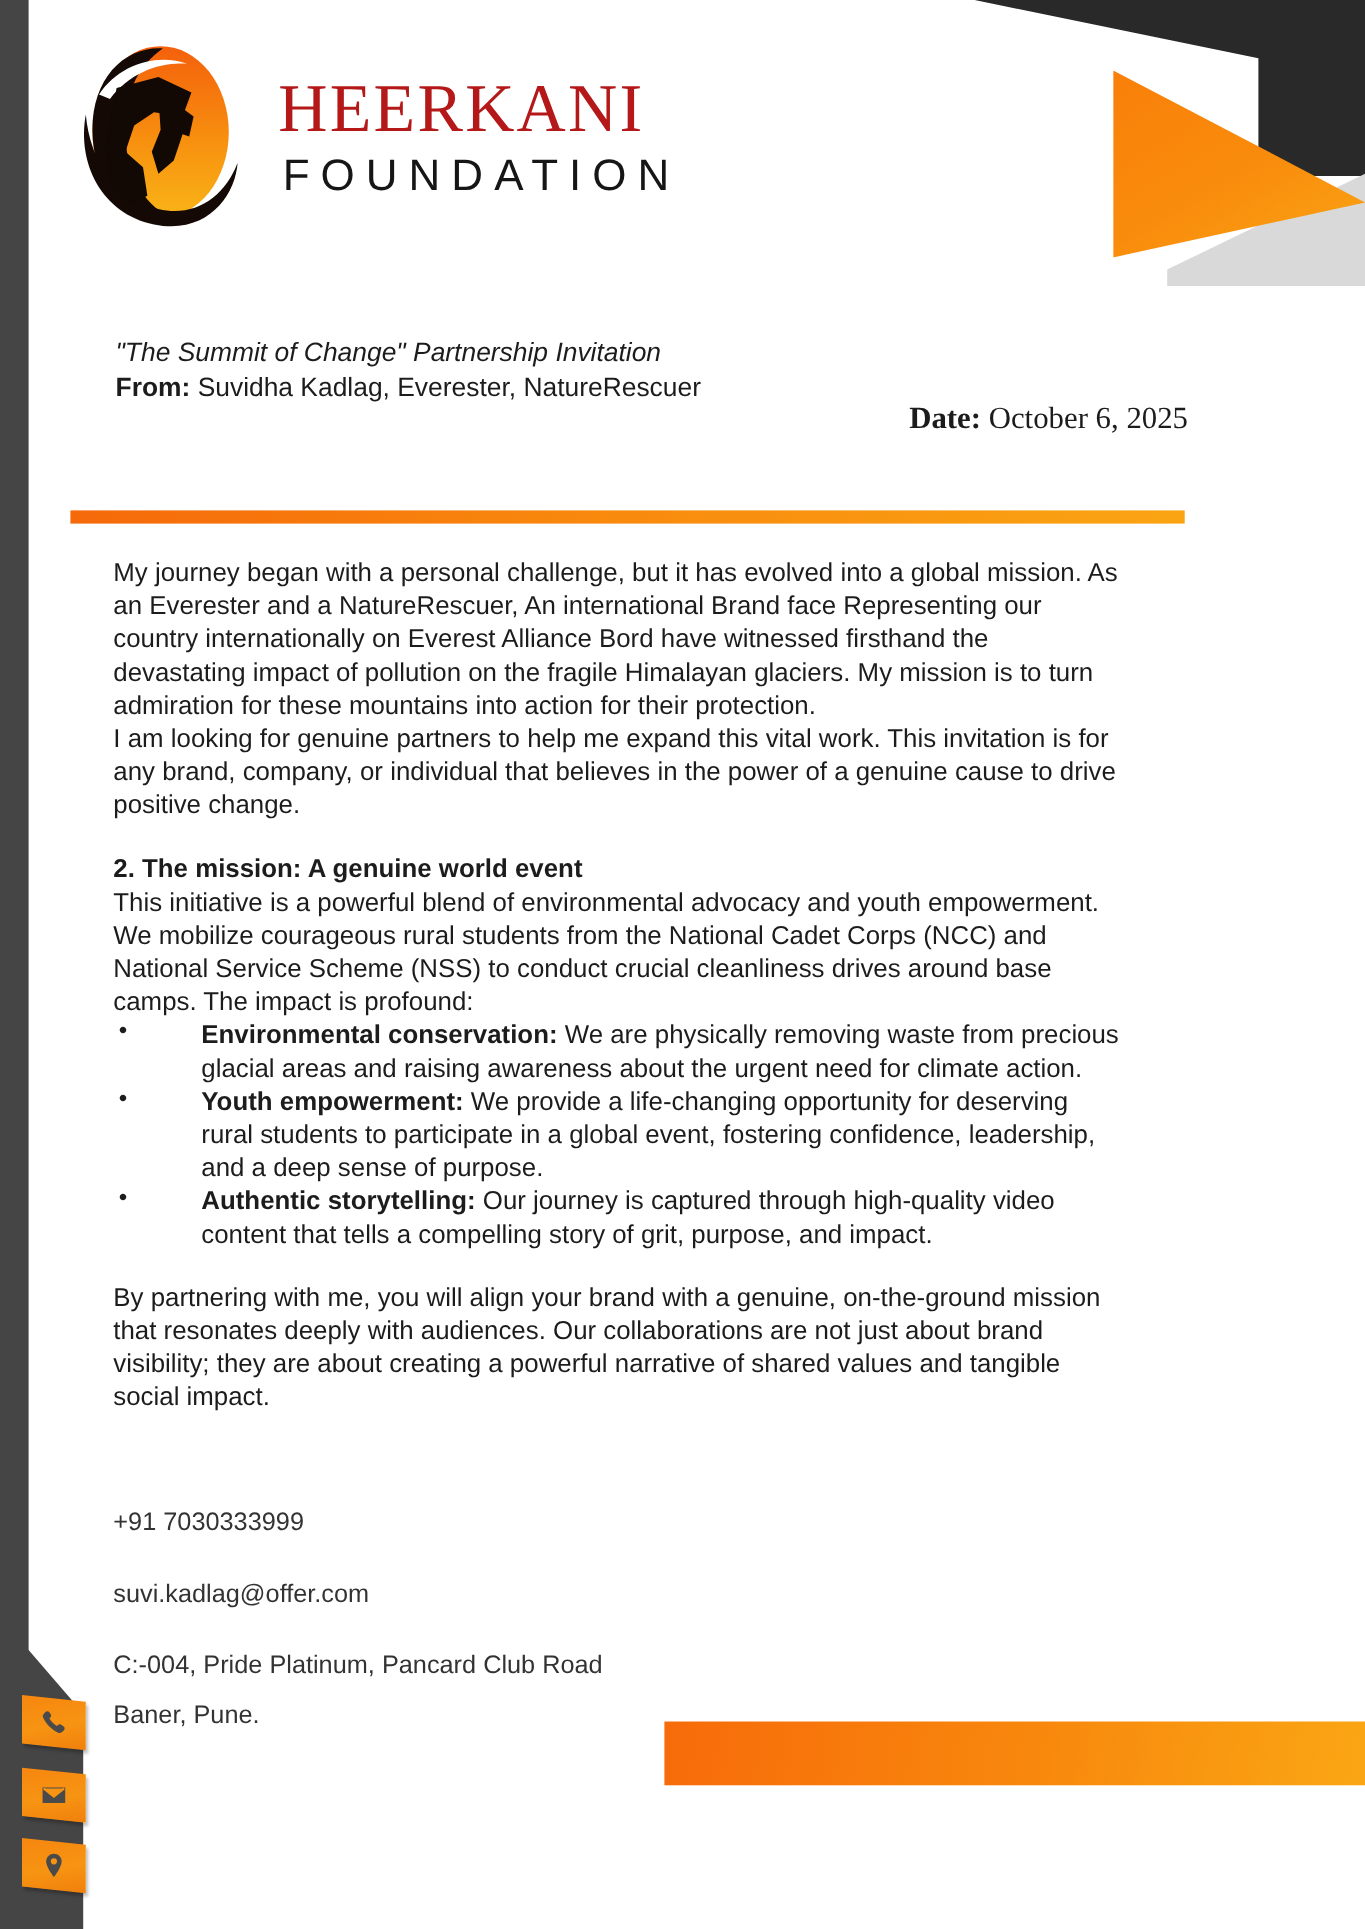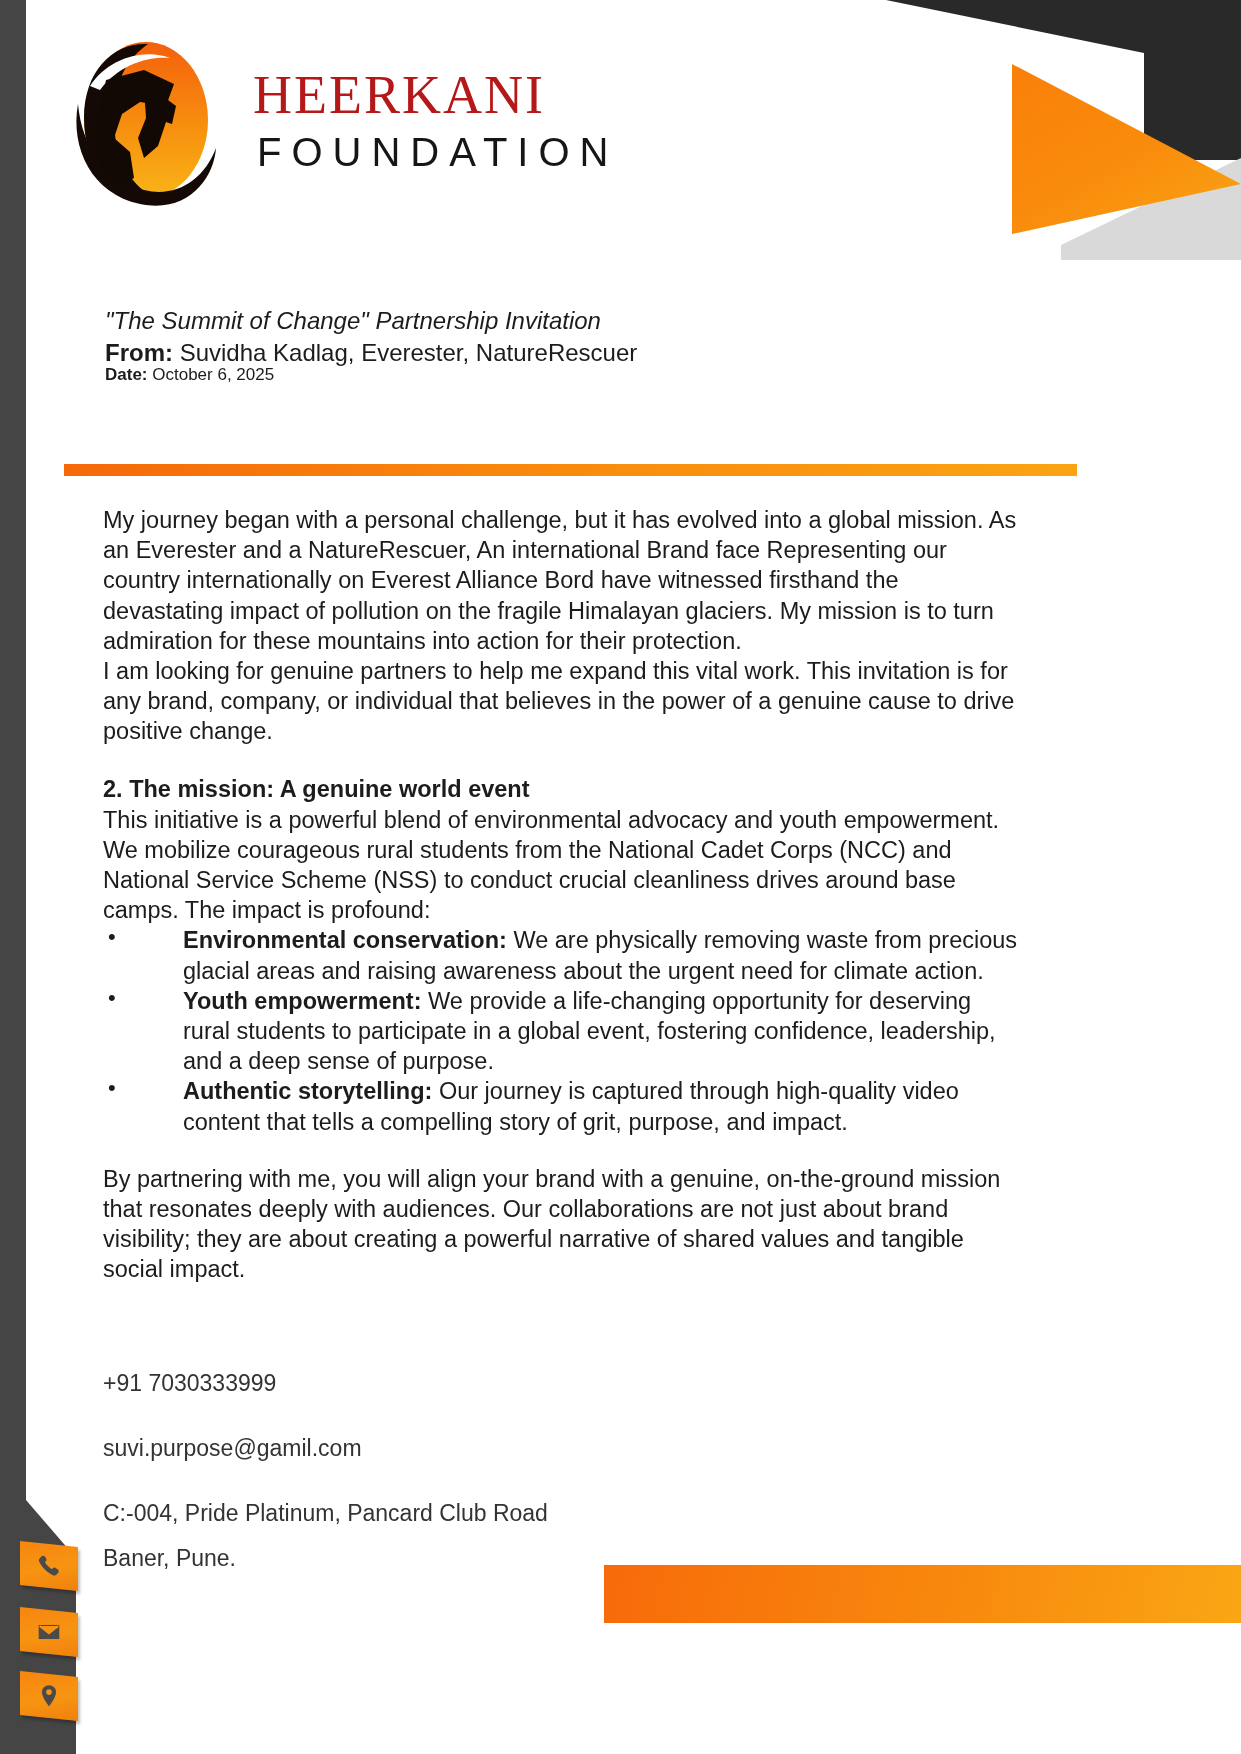--- a/index.html
+++ b/index.html
@@ -85,21 +85,21 @@
     width: 190px;
     height: 190px;
   }
   .logo-text {
     position: absolute;
     left: 205px;
     top: 40px;
   }
   .logo-title {
     font-family: "Liberation Serif", serif;
-    font-size: 54px;
+    font-size: 62px;
     letter-spacing: 2px;
     color: #b51818;
     line-height: 1;
     margin: 0;
     font-weight: 400;
   }
   .logo-sub {
     font-family: Liberation Sans, sans-serif;
     font-size: 40px;
     letter-spacing: 10px;
@@ -127,22 +127,24 @@
     font-size: 24px;
     color: #1c1c1c;
     line-height: 1.32;
   }
   .meta-from b { font-weight: 700; }
   .meta-date {
     position: absolute;
     left: 0;
     top: 60px;
     width: 975px;
-    font-size: 17px;
-    color: #1c1c1c;
+    text-align: right;
+    font-size: 28px;
+    color: #1c1c1c;
+    font-family: Liberation Serif, serif;
   }
   .meta-date b { font-weight: 700; }
 
   
   .divider {
     position: absolute;
     left: 64px;
     top: 464px;
     width: 1013px;
     height: 12px;
@@ -318,18 +320,18 @@
 
   <div class="tab tab-pin">
     <svg width="26" height="26" viewBox="0 0 24 24">
       <path fill="#4a4a4a" d="M12 2C8.4 2 5.5 4.9 5.5 8.5c0 4.8 6.5 13 6.5 13s6.5-8.2 6.5-13C18.5 4.9 15.6 2 12 2z"></path>
       <circle cx="12" cy="8.4" r="2.6" fill="#f79412"></circle>
     </svg>
   </div>
 
   <div class="contact">
     <p class="contact-line">+91 7030333999</p>
-    <p class="contact-line">suvi.purpose@gamil.com</p>
+    <p class="contact-line">suvi.kadlag@offer.com</p>
     <p class="contact-line addr">C:-004, Pride Platinum, Pancard Club Road</p>
     <p class="contact-line last">Baner, Pune.</p>
   </div>
 
 </div>
 
 </body></html>

